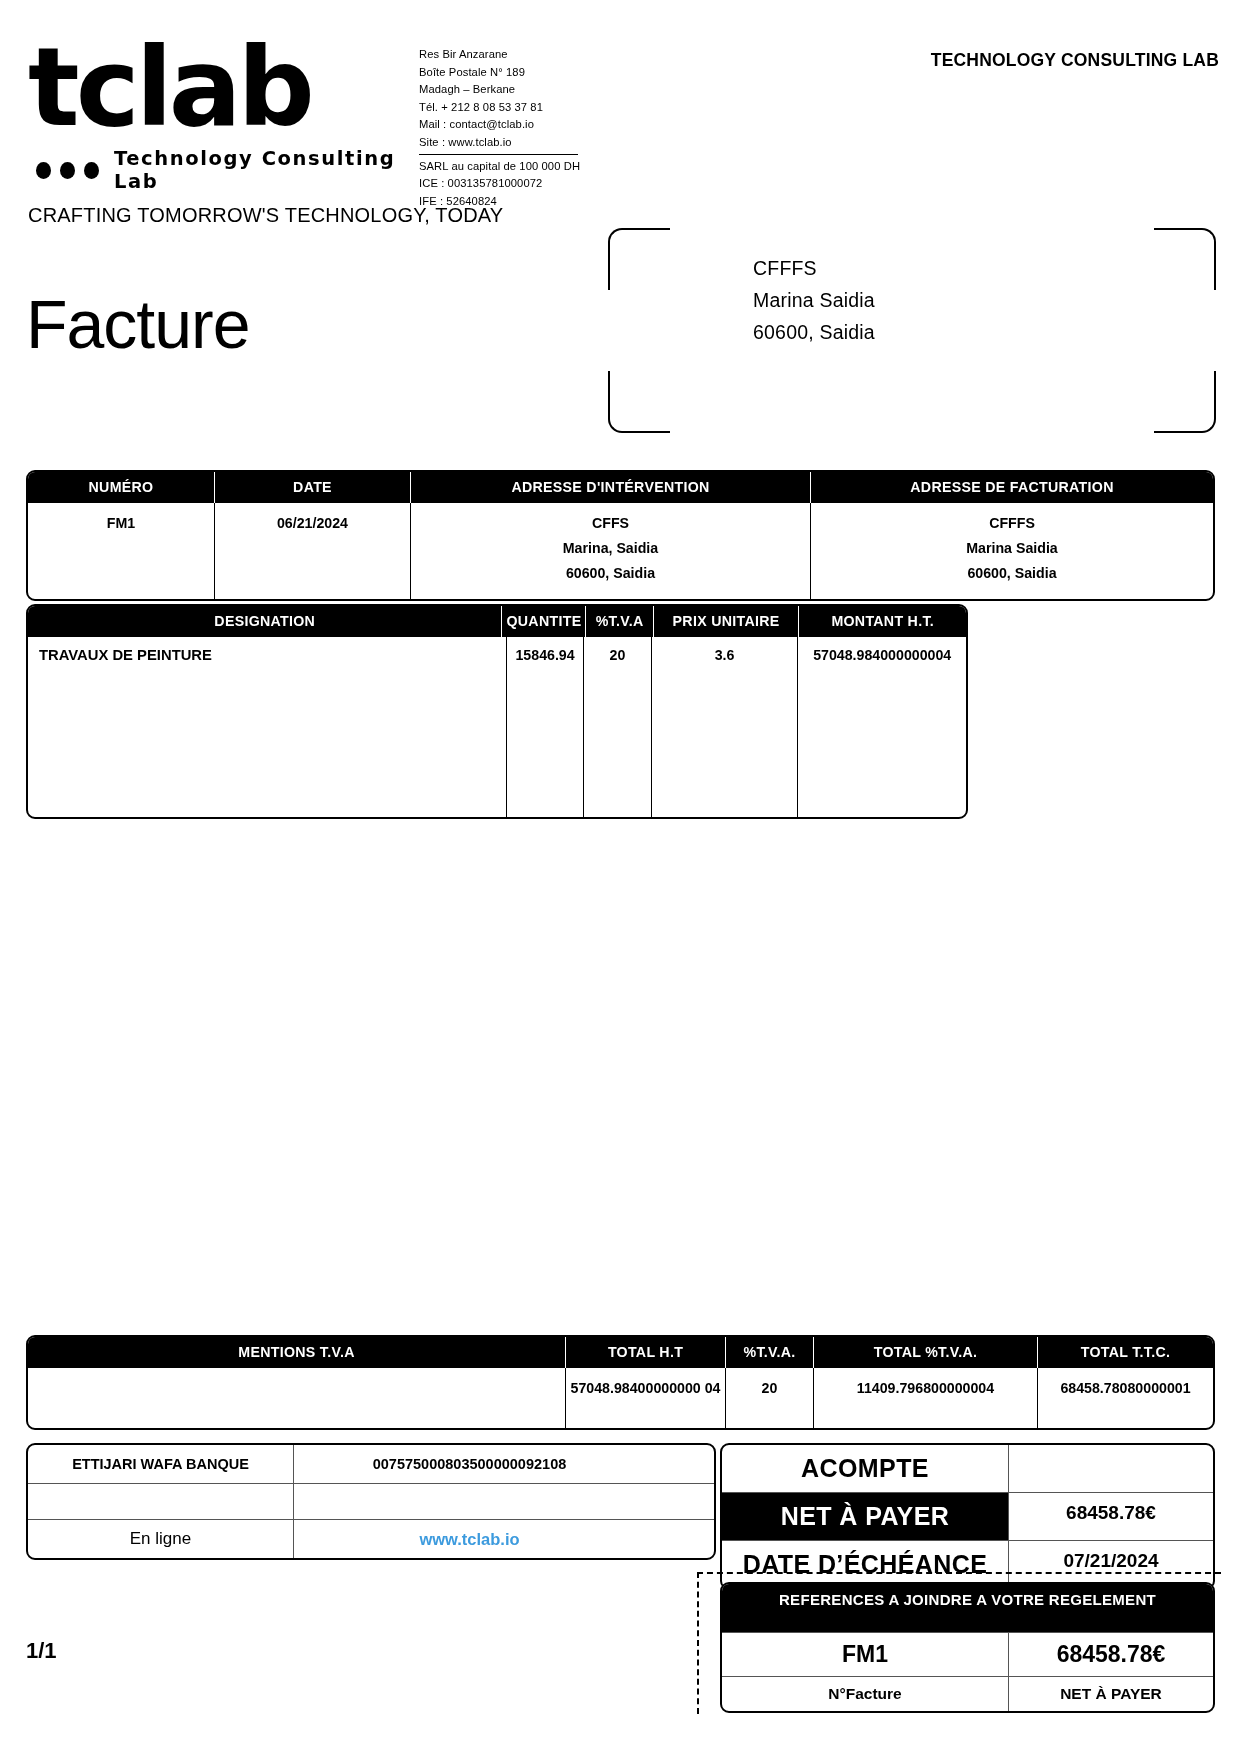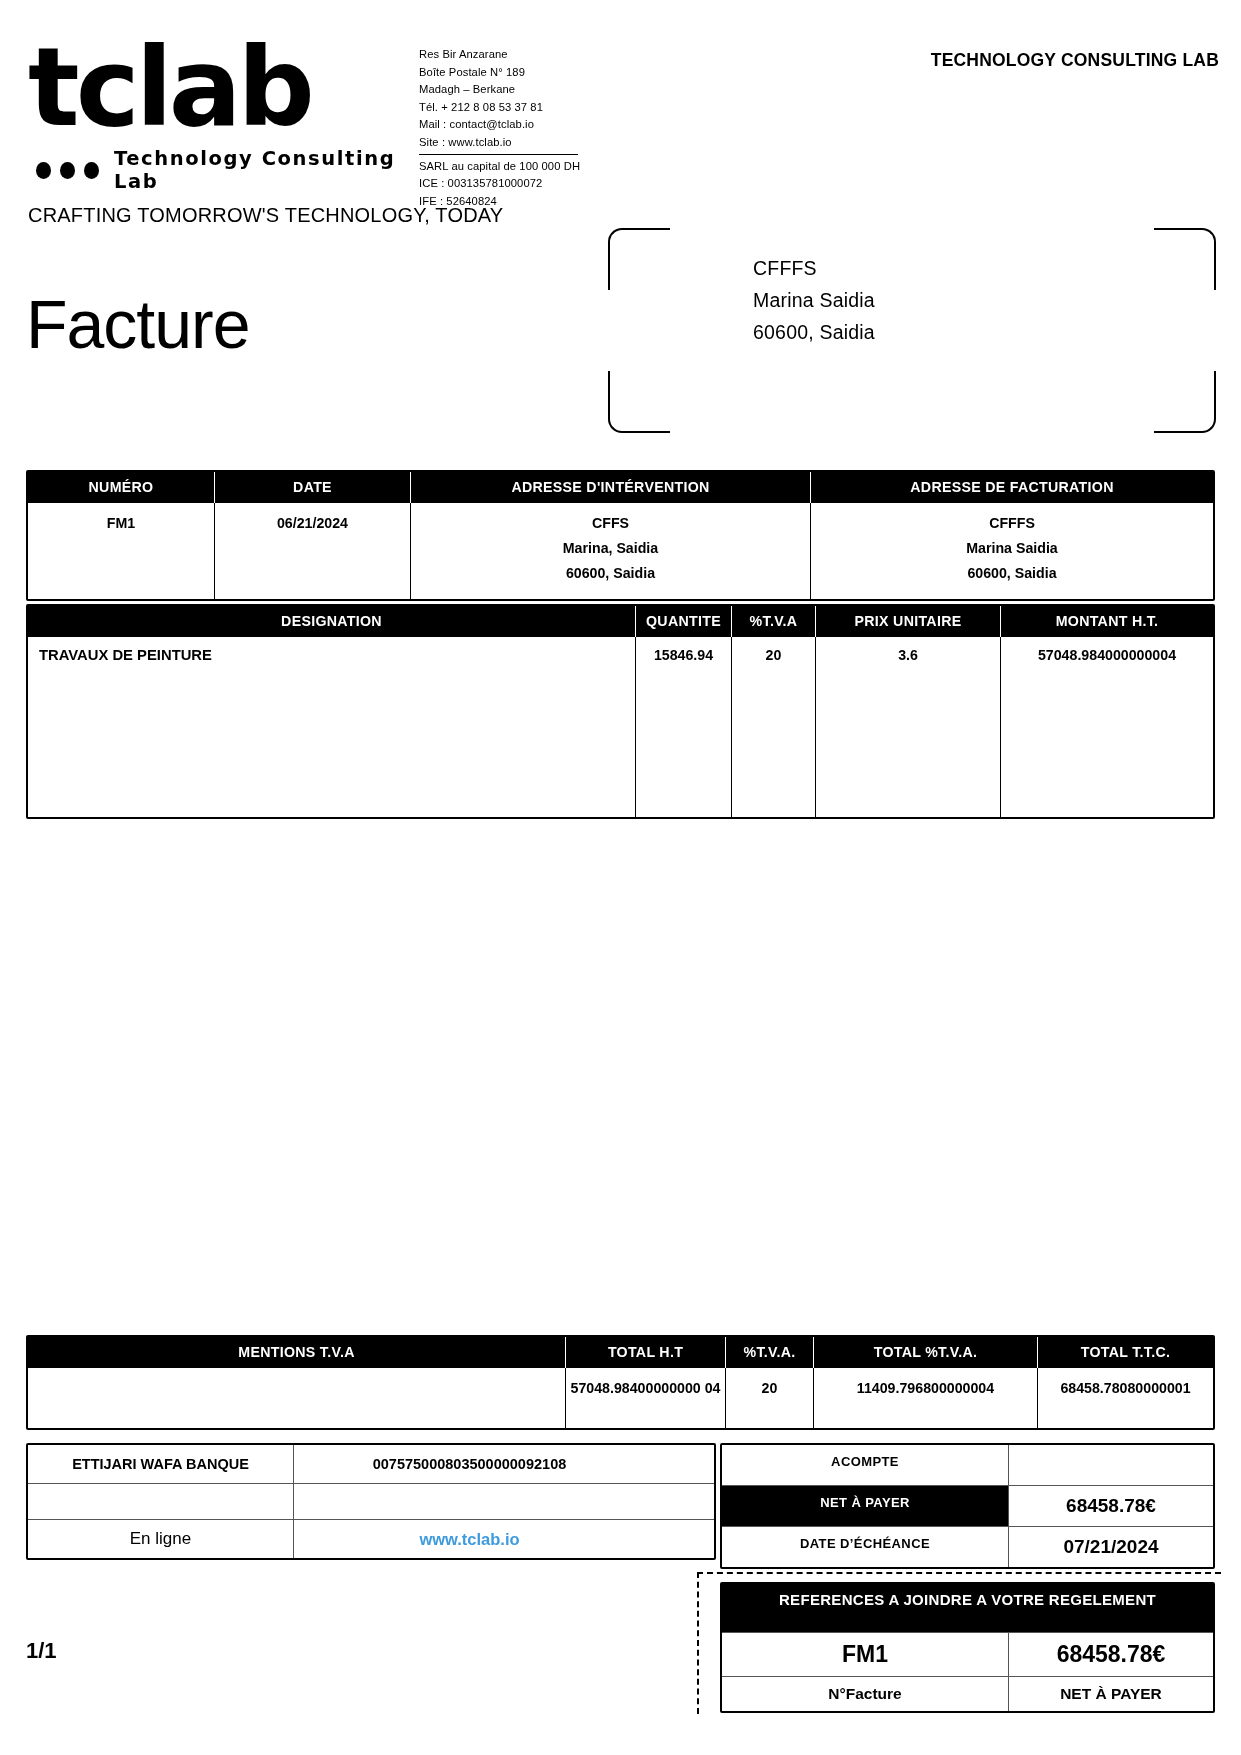--- a/index.html
+++ b/index.html
@@ -68,21 +68,21 @@
   .crn.br { right:0; bottom:0; border-right:2.4px solid #000; border-bottom:2.4px solid #000; border-bottom-right-radius:14px; }
   .recip-text {
     position:absolute; left:145px; top:24px;
     font-size:19.5px; line-height:32px; letter-spacing:0.2px;
   }
 
   
   .tbox {
     position:absolute;
     border:2.2px solid #000;
-    border-radius:2px;
+    border-radius:9px;
     overflow:hidden;
     background:#fff;
   }
   .thead-row { display:flex; background:#000; color:#fff; }
   .thead-row > div {
     font-size:14.2px; font-weight:bold; letter-spacing:0.3px;
     text-align:center; padding:7px 4px 8px 4px;
     border-right:1.4px solid #fff;
   }
   .thead-row > div:last-child { border-right:none; }
@@ -97,21 +97,21 @@
 
   
   #info-table { left:26px; top:470px; width:1189px; }
   #info-table .c1 { width:187px; }
   #info-table .c2 { width:196px; }
   #info-table .c3 { width:400px; }
   #info-table .c4 { width:402px; }
   #info-table .tbody-row > div { min-height:96px; }
 
   
-  #desig-table { left:26px; top:604px; width:1189px; height:215px; }
+  #desig-table { left:26px; top:604px; width:942px; height:215px; }
   #desig-table .d1 { width:608px; }
   #desig-table .d2 { width:96px; }
   #desig-table .d3 { width:84px; }
   #desig-table .d4 { width:185px; }
   #desig-table .d5 { width:212px; }
   #desig-table .tbody-row { height:183px; align-items:stretch; }
   #desig-table .tbody-row > div { padding-top:9px; line-height:18px; }
   #desig-table .d1.cell { text-align:left; padding-left:11px; font-size:14.8px; }
 
   
@@ -138,21 +138,21 @@
   #mode-table .mc1 { width:266px; border-right:1.4px solid #555; }
   #mode-table .mc2 { width:351px; }
   #mode-table .mrow.empty > div { height:35px; padding:0; }
   #mode-table .online-label { font-size:17px !important; font-weight:400 !important; }
   #mode-table .online-link { font-size:16.5px !important; color:#3d9bde; }
 
   
   #net-table { left:720px; top:1443px; width:495px; }
   #net-table .nrow { display:flex; border-top:1.4px solid #555; }
   #net-table .nrow:first-of-type { border-top:none; }
-  #net-table .nc1 { width:287px; border-right:1.4px solid #555; text-align:center; font-size:13px; font-weight:bold; padding:9px 4px; letter-spacing:0.4px; }
+  #net-table .nc1 { width:287px; border-right:1.4px solid #555; text-align:center; font-size:25px; font-weight:bold; padding:9px 4px; letter-spacing:0.4px; }
   #net-table .nc2 { width:204px; text-align:center; font-size:19px; font-weight:bold; padding:9px 4px; }
   #net-table .nrow.hl .nc1 { background:#000; color:#fff; }
   #net-table .nrow.empty .nc2 { height:40px; }
 
   
   .dashed-rect {
     position:absolute; left:697px; top:1572px; width:524px; height:142px;
     border-left:2.4px dashed #000; border-top:2.4px dashed #000;
   }
   #ref-table { left:720px; top:1582px; width:495px; }

